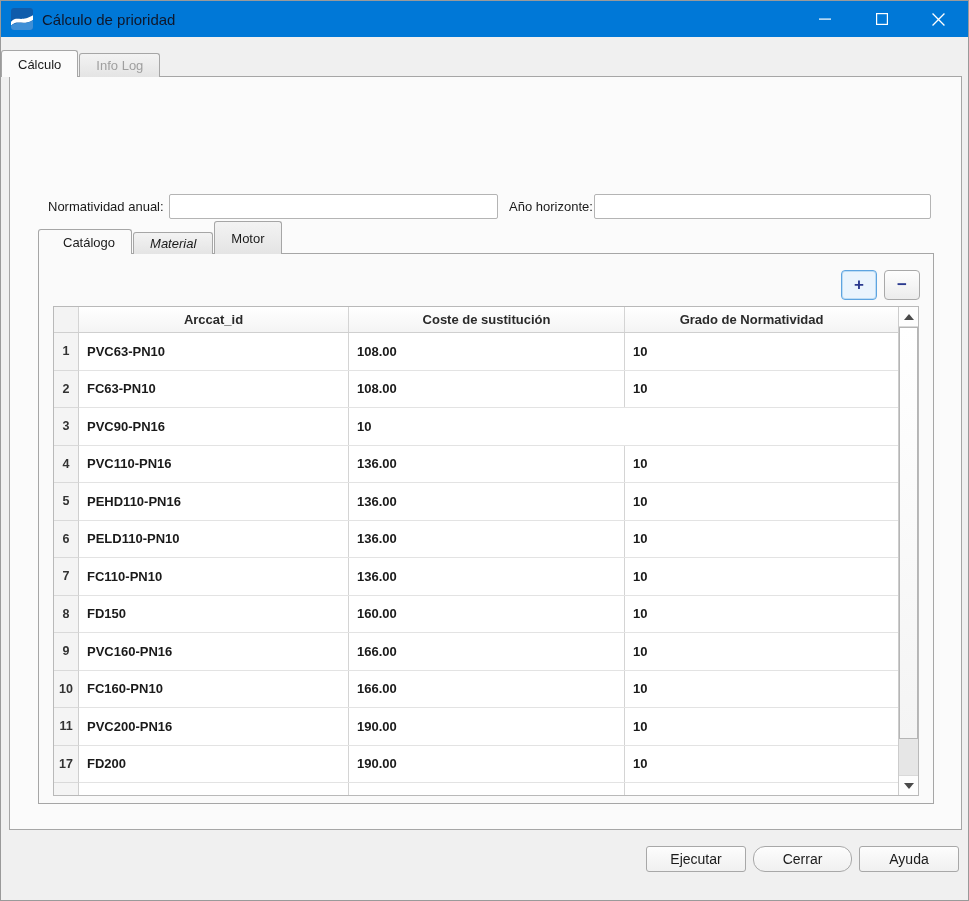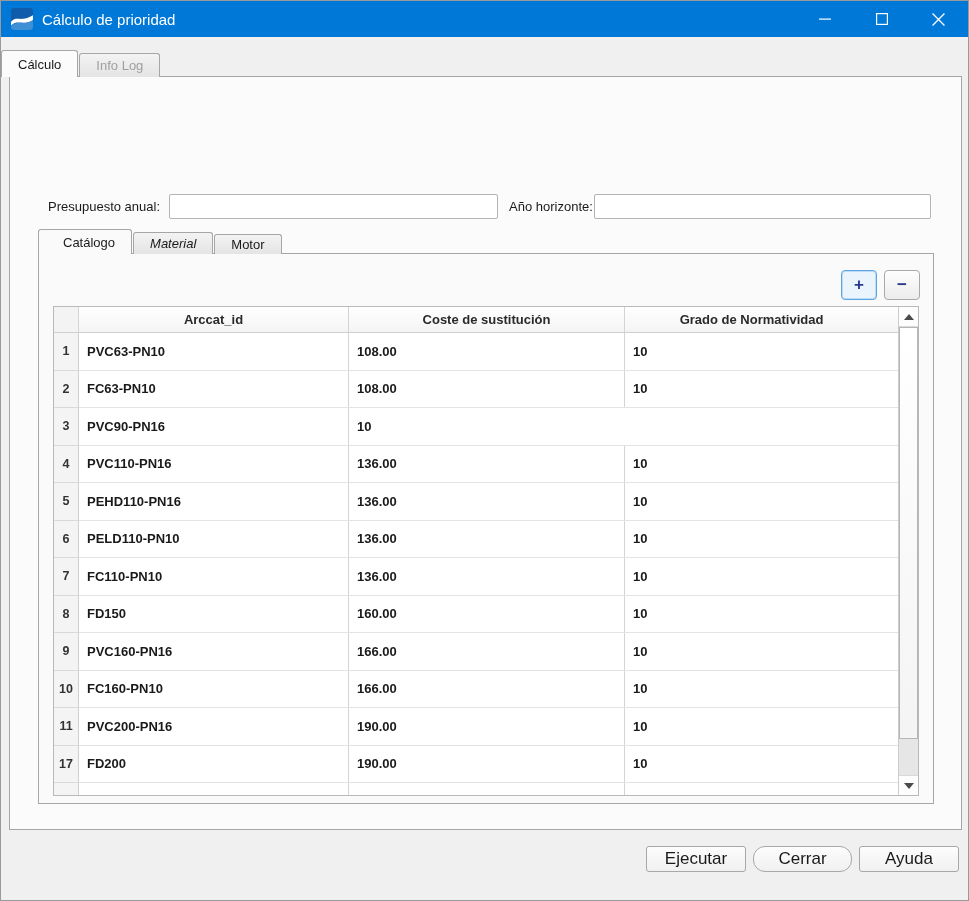--- a/index.html
+++ b/index.html
@@ -6,21 +6,21 @@
   html,body { background:#cfcfcf; }
   body { font-family:"Liberation Sans", sans-serif; font-size:13px; color:#1a1a1a; }
 
   .window { position:relative; width:969px; height:901px; background:#f0f0f0; overflow:hidden;
             border:1px solid #9a9a9a; }
 
   
   .titlebar { position:absolute; left:0; top:0; width:100%; height:36px; background:#0078d7;
               display:flex; align-items:center; }
   .app-icon { width:22px; height:22px; margin-left:10px; border-radius:3px; overflow:hidden; flex:0 0 auto; }
-  .title-text { color:#ffffff; font-size:15px; margin-left:9px; white-space:nowrap; }
+  .title-text { color:#0f172a; font-size:15px; margin-left:9px; white-space:nowrap; }
   .win-controls { position:absolute; right:7px; top:0; height:36px; display:flex; align-items:center; gap:12px; }
   .win-btn { width:45px; height:36px; display:flex; align-items:center; justify-content:center; cursor:pointer; }
 
   
   .main-tabbar { position:absolute; left:0; top:49px; height:27px; display:flex; align-items:flex-end; z-index:3; }
   .tab { border:1px solid #a6a6a6; border-bottom:none; border-radius:3px 3px 0 0;
          padding:0 16px; display:flex; align-items:center; justify-content:center; cursor:pointer; }
   .tab.active { background:#fbfbfb; height:27px; position:relative; z-index:4; }
   .tab.inactive { background:linear-gradient(#f3f3f3,#e4e4e4); height:24px; margin-left:1px; }
   .tab.disabled-text { color:#9f9f9f; }
@@ -86,21 +86,21 @@
             border-bottom:6px solid #4a4a4a; }
   .tri-down { width:0; height:0; border-left:5px solid transparent; border-right:5px solid transparent;
               border-top:6px solid #4a4a4a; }
   .vs-handle { position:absolute; left:0; top:20px; width:19px; height:412px;
                background:linear-gradient(#ffffff,#f4f4f4); border:1px solid #b5b5b5; cursor:pointer; }
   .vs-groove { position:absolute; left:0; top:432px; width:19px; height:36px; background:#e6e6e6; }
 
   
   .footer-btn { position:absolute; top:845px; width:100px; height:26px;
                 background:linear-gradient(#fdfdfd,#f0f0f0); border:1px solid #a8a8a8; border-radius:3px;
-                display:flex; align-items:center; justify-content:center; cursor:pointer; font-size:17px; }
+                display:flex; align-items:center; justify-content:center; cursor:pointer; font-size:14px; }
 </style>
 </head>
 <body>
 
 <div class="window">
 
   <div class="titlebar">
     <div class="app-icon">
       <svg width="22" height="22" viewBox="0 0 24 24">
         <rect width="24" height="24" rx="2" fill="#0f5cab"></rect>
@@ -142,29 +142,29 @@
     <span>ON PLANNING</span>
     <span class="combo-arrow"></span>
   </div>
 
   <div class="field-label" style="left:18px; top:125px;">Descripción:</div>
   <input class="text-input" style="left: 152px; top: 125px; width: 793px;" value="">
 
   <div class="group-title">Parámetros de cálculo</div>
   <div class="group-box"></div>
 
-  <div class="field-label" style="left:47px; top:193px; z-index:3;">Presupuesto anual:</div>
+  <div class="field-label" style="left:47px; top:193px; z-index:3;">Normatividad anual:</div>
   <input class="text-input" style="left: 168px; top: 193px; width: 329px; z-index: 3;" value="">
   <div class="field-label" style="left:508px; top:193px; z-index:3;">Año horizonte:</div>
   <input class="text-input" style="left: 593px; top: 193px; width: 337px; z-index: 3;" value="">
 
   <div class="inner-tabbar">
     <div class="tab active" style="background:#fafafa; height:25px;padding-left:24px;">Catálogo</div>
     <div class="tab inactive" style="height:22px;font-style:italic;">Material</div>
-    <div class="tab inactive" style="height:20px;">Motor</div>
+    <div class="tab inactive" style="height:33px;">Motor</div>
   </div>
 
   <div class="inner-pane"></div>
 
   <div class="tool-btn add">+</div>
   <div class="tool-btn remove">−</div>
 
   <div class="grid">
     <div class="grid-header">
       <div class="gh-corner"></div>

